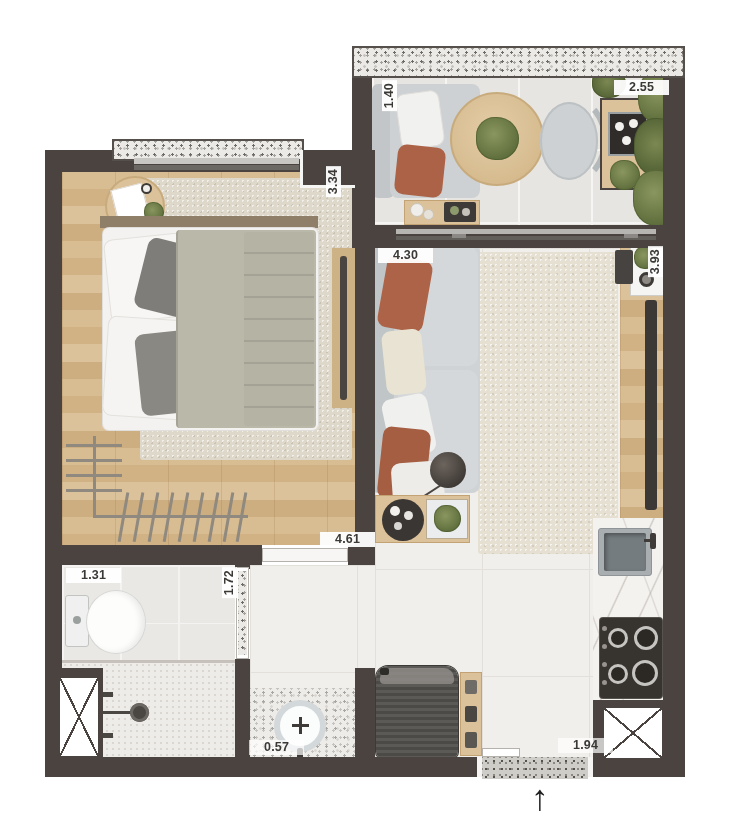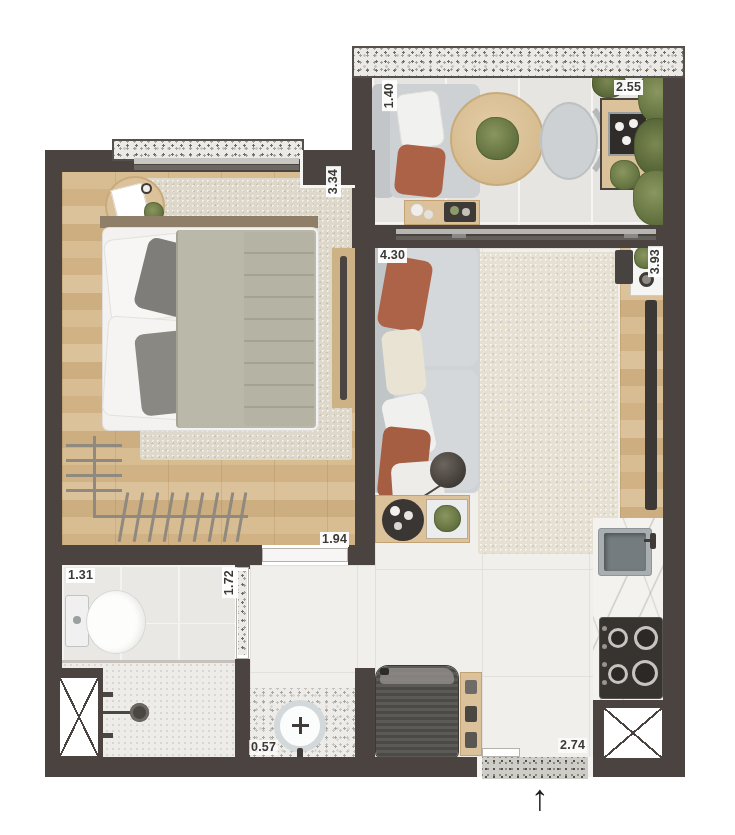--- a/index.html
+++ b/index.html
@@ -41,21 +41,21 @@
       background-size:8px 8px,6px 6px;background-position:0 0,3px 3px;}
   .marble{background-color:#f4f2ef;background-image:
       linear-gradient(115deg,rgba(0,0,0,0) 0 38%,rgba(175,168,160,.55) 39%,rgba(0,0,0,0) 40% 58%,rgba(165,158,150,.45) 59%,rgba(0,0,0,0) 60%),
       linear-gradient(70deg,rgba(0,0,0,0) 0 22%,rgba(185,178,170,.5) 23%,rgba(0,0,0,0) 24% 70%,rgba(180,173,165,.4) 71%,rgba(0,0,0,0) 72%);}
   .green{background:radial-gradient(circle at 42% 40%,#8a965f,#5e6e3c 72%);
       border-radius:46% 54% 52% 48%;box-shadow:inset 0 0 0 1px rgba(55,70,30,.35);}
   .shaftX{background-color:#fff;border:2px solid #4a4340;background-image:
       linear-gradient(to top right,rgba(0,0,0,0) calc(50% - 1px),#4a4340 calc(50% - 1px) calc(50% + 1px),rgba(0,0,0,0) calc(50% + 1px)),
       linear-gradient(to bottom right,rgba(0,0,0,0) calc(50% - 1px),#4a4340 calc(50% - 1px) calc(50% + 1px),rgba(0,0,0,0) calc(50% + 1px));}
   .lbl{position:absolute;font-size:12.5px;font-weight:600;color:#3a3936;
-      background:rgba(255,255,255,.95);padding:0 2px;line-height:15px;letter-spacing:.2px;}
+      background:rgba(255,255,255,.95);padding:0 15px;line-height:15px;letter-spacing:.2px;}
   .vlbl{writing-mode:vertical-rl;transform:rotate(180deg);padding:3px 0;}
   .pillow{border-radius:9px;}
   .ring{border-radius:50%;}
 </style>
 </head>
 <body>
 
 <div id="plan">
 
   <div class="abs tile-balcony" style="left:372px;top:76px;width:291px;height:149px;"></div>
@@ -220,21 +220,21 @@
   <div class="abs speckle-dark" style="left:482px;top:757px;width:106px;height:22px;"></div>
   <div class="abs" style="left:482px;top:748px;width:38px;height:9px;background:#fff;border:1.5px solid #b5b2ad;"></div>
   <div class="abs" style="left:477px;top:757px;width:5px;height:20px;background:#f5f4f2;"></div>
   <div class="abs" style="left:588px;top:757px;width:5px;height:20px;background:#f5f4f2;"></div>
 
   <div class="lbl vlbl" style="left:382px;top:80px;">1.40</div>
   <div class="lbl" style="left:614px;top:80px;">2.55</div>
   <div class="lbl vlbl" style="left:326px;top:166px;">3.34</div>
   <div class="lbl" style="left:378px;top:248px;">4.30</div>
   <div class="lbl vlbl" style="left:648px;top:246px;">3.93</div>
-  <div class="lbl" style="left:320px;top:532px;">1.94</div>
+  <div class="lbl" style="left:320px;top:532px;">4.61</div>
   <div class="lbl" style="left:66px;top:568px;">1.31</div>
   <div class="lbl vlbl" style="left:222px;top:567px;">1.72</div>
   <div class="lbl" style="left:249px;top:740px;background:rgba(255,255,255,.7);">0.57</div>
-  <div class="lbl" style="left:558px;top:738px;background:rgba(255,255,255,.7);">2.74</div>
+  <div class="lbl" style="left:558px;top:738px;background:rgba(255,255,255,.7);">1.94</div>
 
   <div class="abs" style="left:518px;top:776px;width:44px;height:44px;font-size:36px;font-weight:bold;color:#1e1e1e;text-align:center;line-height:44px;">↑</div>
 
 </div>
 
 </body></html>

